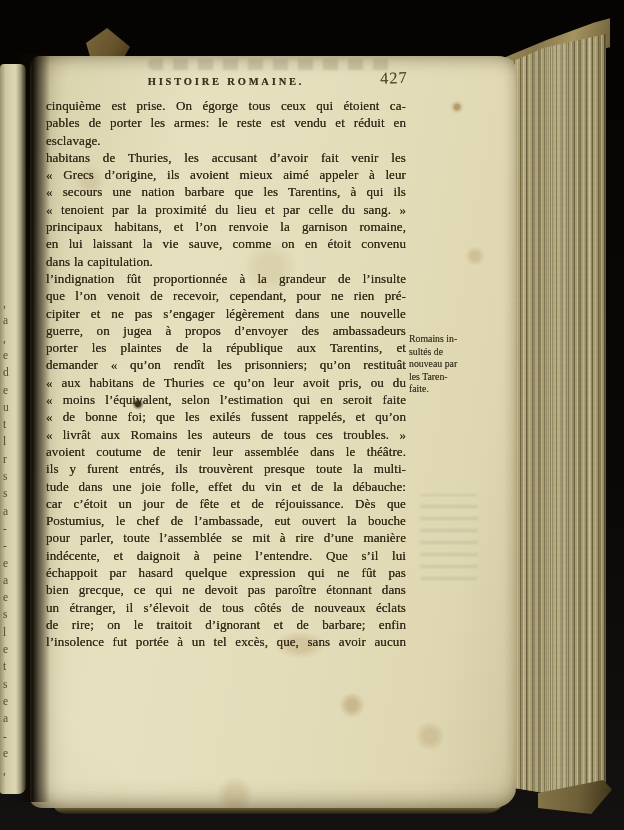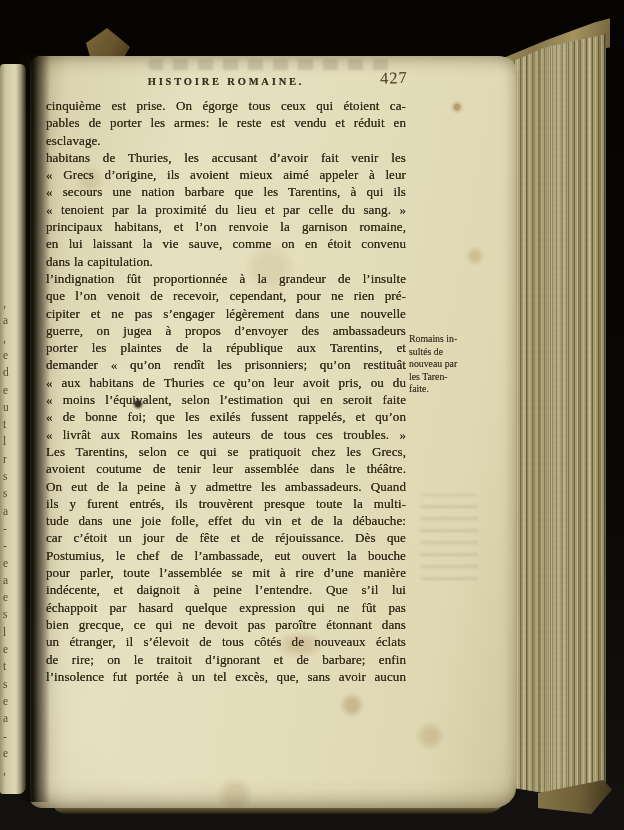--- a/index.html
+++ b/index.html
@@ -181,23 +181,21 @@
         <div class="tline">l’indignation fût proportionnée à la grandeur de l’insulte</div>
         <div class="tline">que l’on venoit de recevoir, cependant, pour ne rien pré-</div>
         <div class="tline">cipiter et ne pas s’engager légèrement dans une nouvelle</div>
         <div class="tline">guerre, on jugea à propos d’envoyer des ambassadeurs</div>
         <div class="tline">porter les plaintes de la république aux Tarentins, et</div>
         <div class="tline">demander « qu’on rendît les prisonniers; qu’on restituât</div>
         <div class="tline">« aux habitans de Thuries ce qu’on leur avoit pris, ou du</div>
         <div class="tline">« moins l’équivalent, selon l’estimation qui en seroit faite</div>
         <div class="tline">« de bonne foi; que les exilés fussent rappelés, et qu’on</div>
         <div class="tline">« livrât aux Romains les auteurs de tous ces troubles. »</div>
-        <div class="tline">Les Tarentins, selon ce qui se pratiquoit chez les Grecs,</div>
         <div class="tline">avoient coutume de tenir leur assemblée dans le théâtre.</div>
-        <div class="tline">On eut de la peine à y admettre les ambassadeurs. Quand</div>
         <div class="tline">ils y furent entrés, ils trouvèrent presque toute la multi-</div>
         <div class="tline">tude dans une joie folle, effet du vin et de la débauche:</div>
         <div class="tline">car c’étoit un jour de fête et de réjouissance. Dès que</div>
         <div class="tline">Postumius, le chef de l’ambassade, eut ouvert la bouche</div>
         <div class="tline">pour parler, toute l’assemblée se mit à rire d’une manière</div>
         <div class="tline">indécente, et daignoit à peine l’entendre. Que s’il lui</div>
         <div class="tline">échappoit par hasard quelque expression qui ne fût pas</div>
         <div class="tline">bien grecque, ce qui ne devoit pas paroître étonnant dans</div>
         <div class="tline">un étranger, il s’élevoit de tous côtés de nouveaux éclats</div>
         <div class="tline">de rire; on le traitoit d’ignorant et de barbare; enfin</div>

